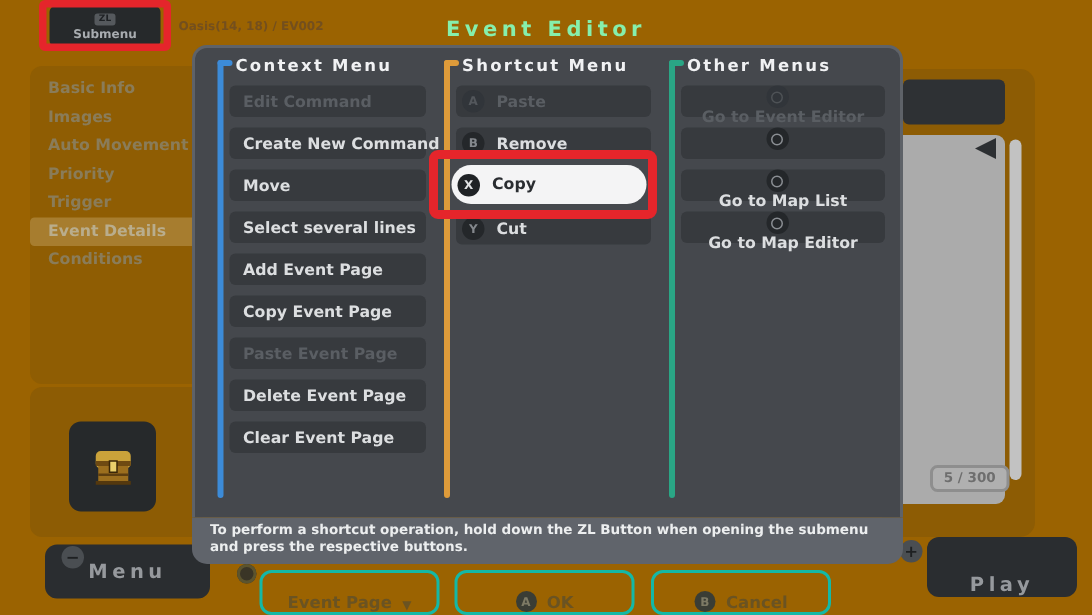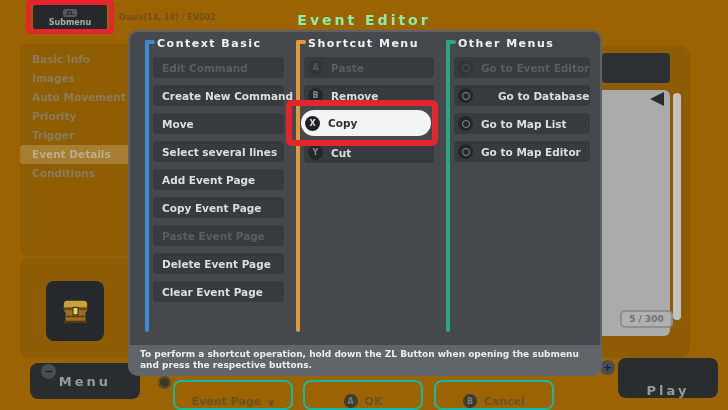--- a/index.html
+++ b/index.html
@@ -94,21 +94,21 @@
     display:flex; align-items:center; padding:0 4px; color:#dcdee0; font-size:10.5px;
     font-weight:bold; z-index:11; }
   .sc-btn.disabled{ color:#5a5e63; }
   .sc-btn.selected{ background:#f4f4f5; color:#2a2d31; height:26px; border-radius:13px; z-index:51; }
   .btn-badge{ width:15px; height:15px; border-radius:50%; background:#24272a; color:#84888d;
     font-size:8px; font-weight:bold; display:flex; align-items:center; justify-content:center;
     margin-right:8px; flex-shrink:0; }
   .disabled .btn-badge{ background:#31353a; color:#53575c; }
   .selected .btn-badge{ background:#1f2225; color:#dfe1e3; }
 
-  .om-btn{ width:136px; }
+  .om-btn{ width:136px;flex-direction:column; }
   .om-icon{ width:15px; height:15px; border-radius:50%; background:#24272a; margin-right:8px;
     flex-shrink:0; display:flex; align-items:center; justify-content:center; }
   .om-icon span{ width:8px; height:8px; border-radius:50%; border:1.5px solid #8a8e93; display:block; }
   .disabled .om-icon{ background:#31353a; }
   .disabled .om-icon span{ border-color:#4e5256; }
 </style>
 </head>
 <body>
 
 <div id="screen">
@@ -171,21 +171,21 @@
   </div>
 
   <div class="round-badge" style="left:600px; top:360px; z-index:5;">+</div>
   <div class="play-btn">
     <span>Play</span>
   </div>
 
   <div class="dialog"></div>
 
   <div class="accent accent-blue" style="left:145px;"></div>
-  <div class="col-header" style="left:157px;">Context Basic</div>
+  <div class="col-header" style="left:157px;">Context Menu</div>
   <div class="col-list" style="left:153px;">
     <div class="col-btn disabled">Edit Command</div>
     <div class="col-btn">Create New Command</div>
     <div class="col-btn">Move</div>
     <div class="col-btn">Select several lines</div>
     <div class="col-btn">Add Event Page</div>
     <div class="col-btn">Copy Event Page</div>
     <div class="col-btn disabled">Paste Event Page</div>
     <div class="col-btn">Delete Event Page</div>
     <div class="col-btn">Clear Event Page</div>

